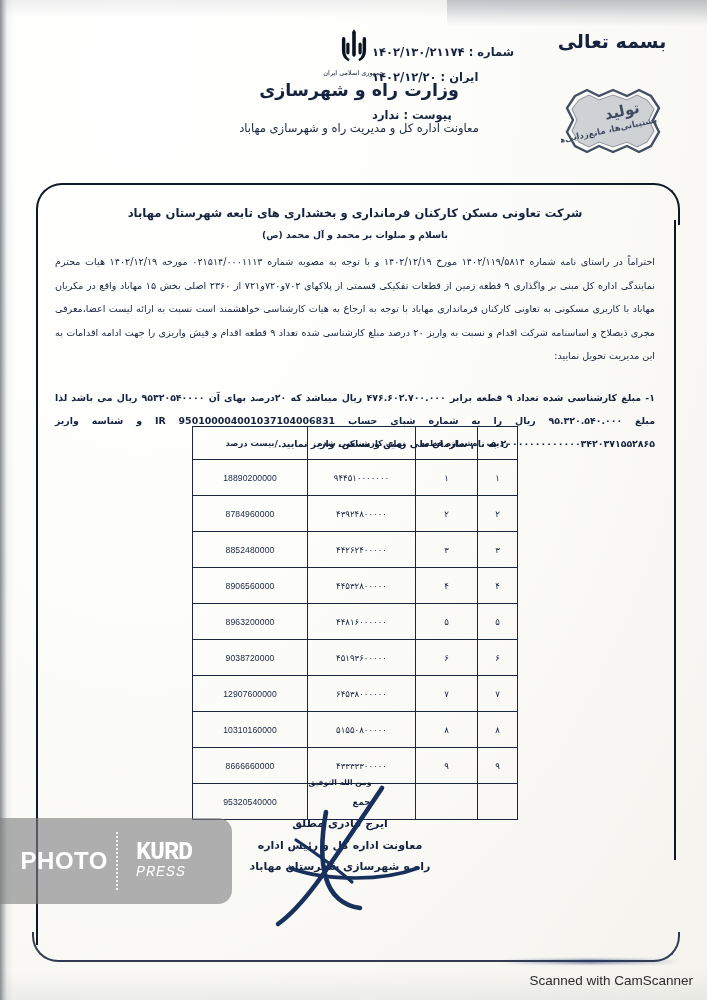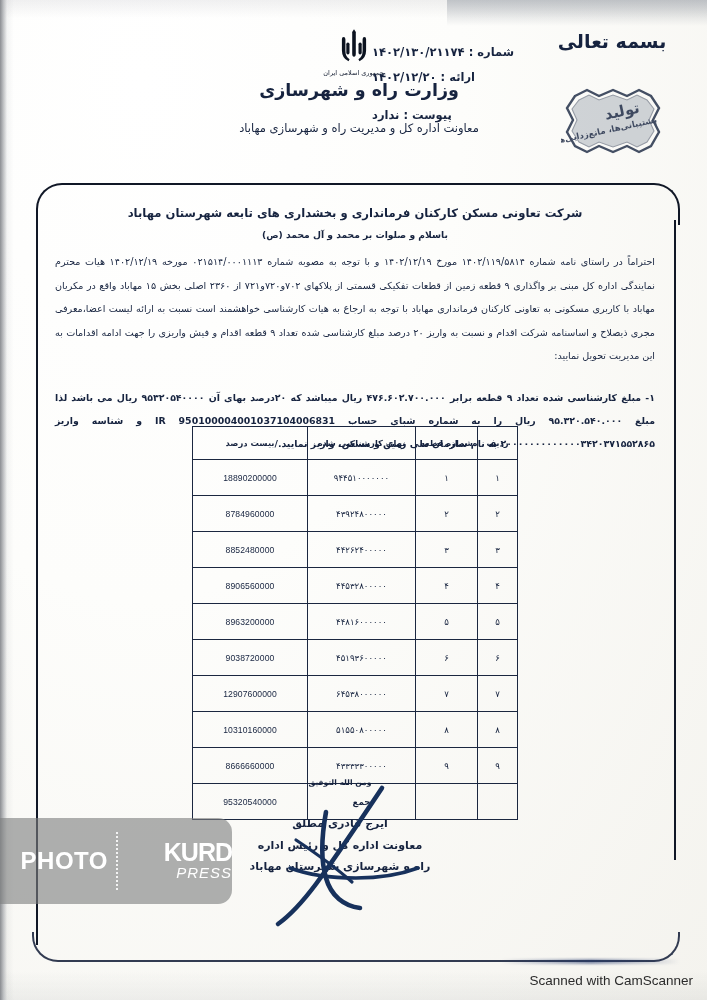--- a/index.html
+++ b/index.html
@@ -140,22 +140,22 @@
   }
 
   
   .watermark{
     position:absolute;left:0;top:818px;width:232px;height:86px;
     background:rgba(126,128,128,.62);
     border-radius:0 14px 14px 0;
     display:flex;align-items:center;
   }
   .wm-left{
-    width:96px;padding-left:10px;color:#fff;text-align:right;direction:ltr;
-    font-family:Liberation Sans, sans-serif;
+    width:96px;padding-left:10px;color:#fff;text-align:left;direction:ltr;
+    font-family:Liberation Mono, monospace;
   }
   .wm-kurd{font-size:25px;font-weight:bold;letter-spacing:-1px;line-height:.95;}
   .wm-press{font-size:15px;font-style:italic;letter-spacing:1px;line-height:1.05;}
   .wm-div{
     width:0;height:58px;border-left:2px dotted rgba(255,255,255,.85);margin:0 8px;
   }
   .wm-photo{
     color:#fff;font-family:"Liberation Sans",sans-serif;font-size:24px;
     font-weight:bold;letter-spacing:.5px;direction:ltr;
   }
@@ -203,21 +203,21 @@
       </svg>
       <div class="emblem-cap">جمهوری اسلامی ایران</div>
     </div>
 
     <div class="meta">
       <div>
         <span>شماره :</span>
         <span>۱۴۰۲/۱۳۰/۲۱۱۷۴</span>
       </div>
       <div>
-        <span>ارائه :</span>
+        <span>ایران :</span>
         <span>۱۴۰۲/۱۲/۲۰</span>
       </div>
       <div style="height:14px"></div>
       <div>
         <span>پیوست :</span>
         <span>ندارد</span>
       </div>
     </div>
 
     <div class="ministry">

